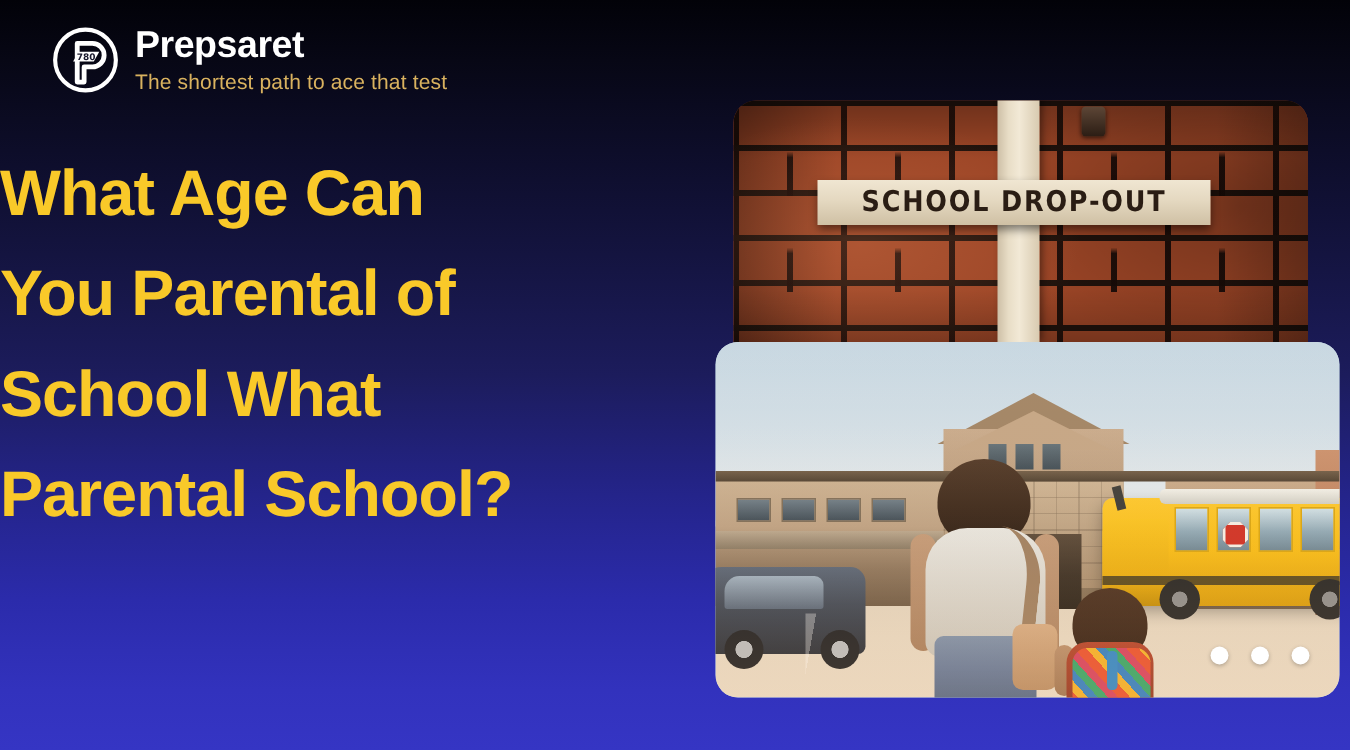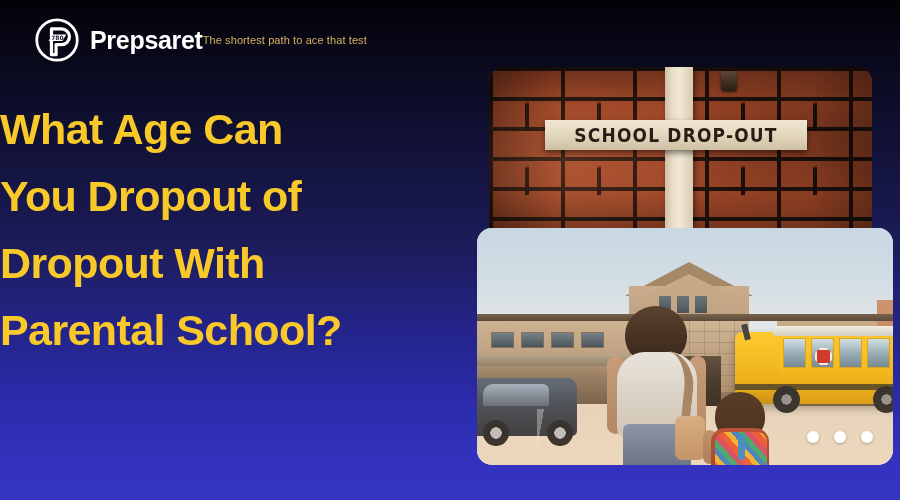--- a/index.html
+++ b/index.html
@@ -23,27 +23,27 @@
         #3535c4 100%);
     overflow:hidden;
   }
 
   
   #brand {
     position:absolute; left:34px; top:17px;
     display:flex; align-items:center; gap:10px;
   }
   .logo-mark { width:46px; height:46px; flex:none; }
-  .brand-text { display:flex; flex-direction:row; justify-content:center;align-items:center; }
+  .brand-text { display:flex; flex-direction:column; justify-content:center; }
   .brand-name {
     color:#ffffff; font-size:25px; font-weight:bold;
     letter-spacing:-0.3px; line-height:1.06;
   }
   .brand-tag {
-    color:#d9b25f; font-size:11px; letter-spacing:0.1px;
+    color:#d9b25f; font-size:14px; letter-spacing:0.1px;
     line-height:1.2; margin-top:2px;
   }
 
   
   #headline {
     position:absolute; left:0; top:96px; width:468px;
     text-align:left;
     color:#f9c929;
     font-size:43px; font-weight:bold;
     line-height:67px; letter-spacing:-0.6px;
@@ -358,22 +358,22 @@
       <text x="51" y="50" font-size="13" font-family="DejaVu Sans, sans-serif" font-weight="bold" fill="#1a1a2e" text-anchor="middle">780</text>
     </svg>
     <div class="brand-text">
       <div class="brand-name">Prepsaret</div>
       <div class="brand-tag">The shortest path to ace that test</div>
     </div>
   </div>
 
   <h1 id="headline">
     <span class="hl-line">What Age Can</span>
-    <span class="hl-line">You Dropout of</span>
-    <span class="hl-line">Dropout With</span>
+    <span class="hl-line">You Parental of</span>
+    <span class="hl-line">School What</span>
     <span class="hl-line">Parental School?</span>
   </h1>
 
   <div class="photo-card" id="photo-sign">
     <div class="brick-bg"></div>
     <div class="brick-offset ph" style="inset:0"></div>
     <div class="brick-shade"></div>
     <div class="ph bolt"></div>
     <div class="ph cross-v"></div>
     <div class="ph cross-h"></div>

